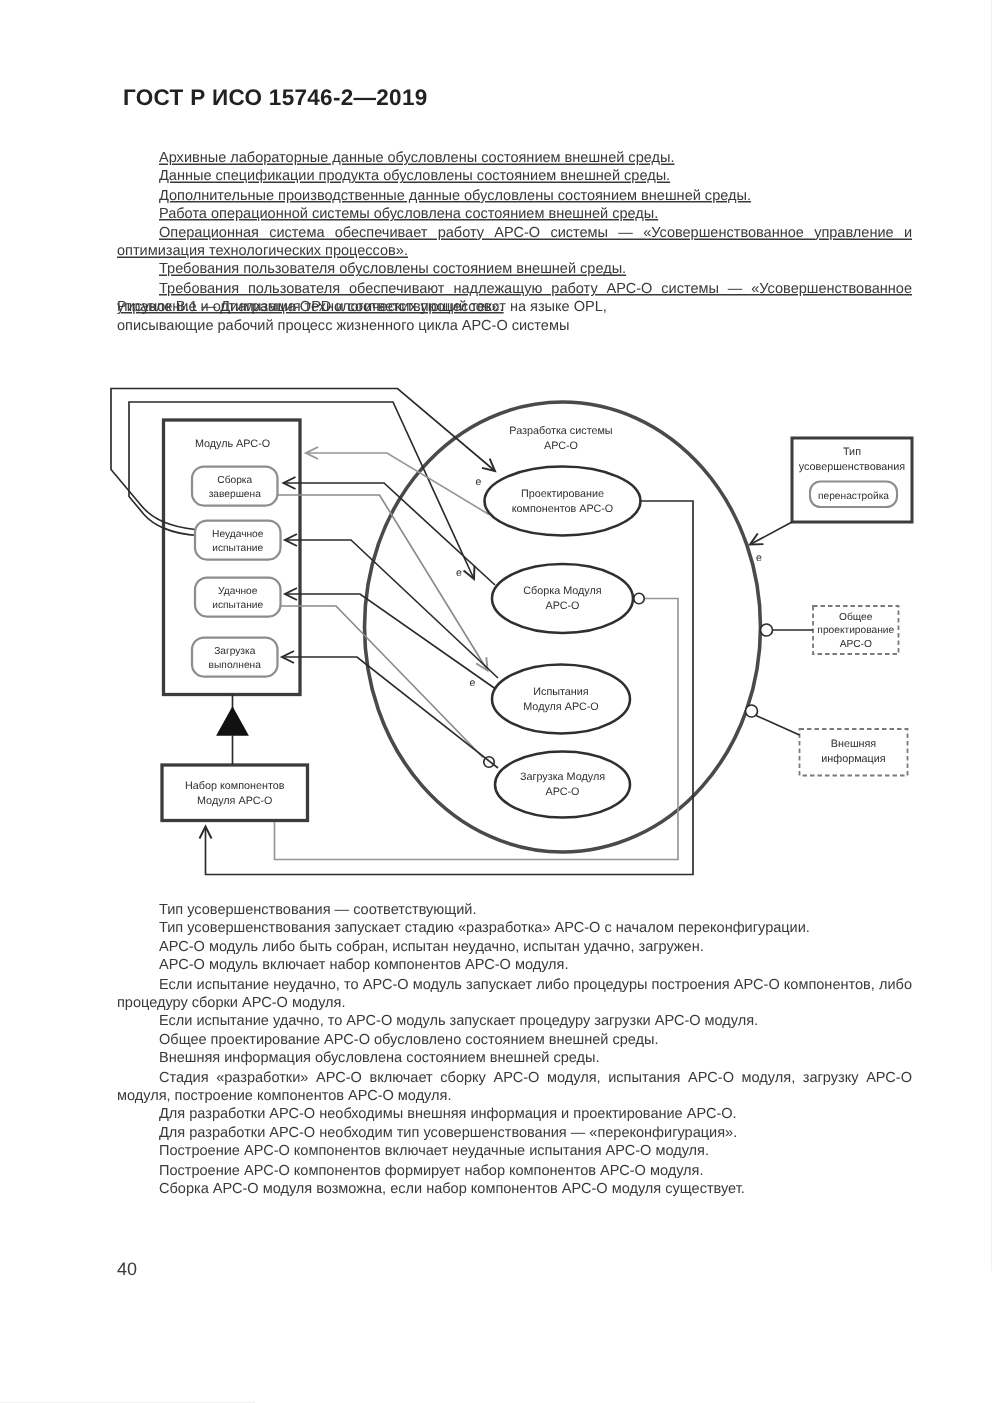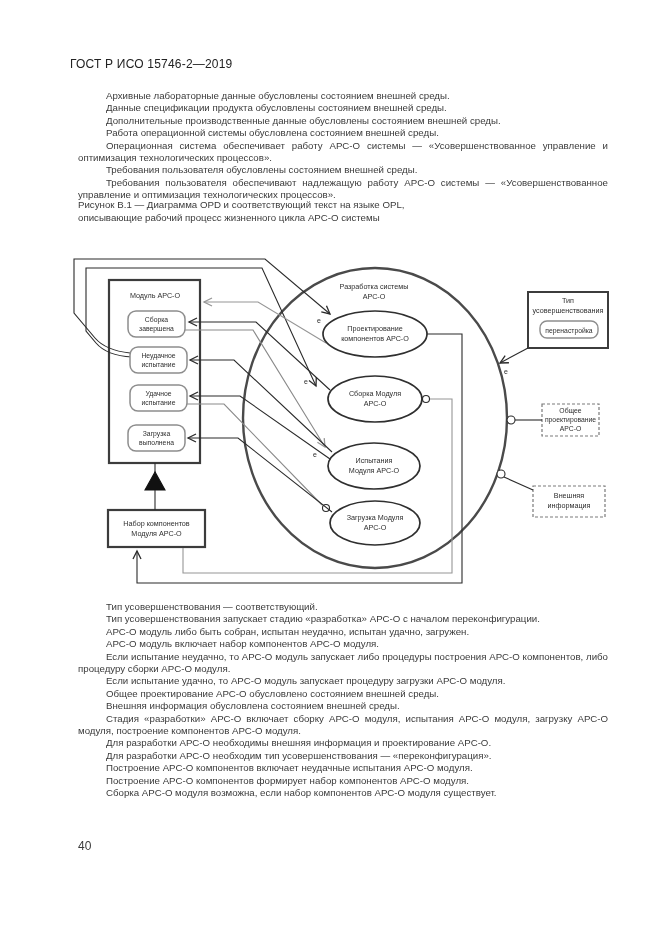--- a/index.html
+++ b/index.html
@@ -5,31 +5,31 @@
   html,body{margin:0;padding:0;background:#e8e8e8;}
   .page{
     position:relative;
     width:661px;height:935px;
     background:#ffffff;
     font-family:"Liberation Sans","DejaVu Sans",sans-serif;
     color:#333;
     overflow:hidden;
   }
   .doc-header{
-    position:absolute;left:70px;top:57px;
-    font-size:12px;font-weight:normal;color:#222;
+    position:absolute;left:82px;top:57px;
+    font-size:15px;font-weight:bold;color:#222;
     letter-spacing:0.2px;
   }
   .textblock{
     position:absolute;left:78px;width:530px;
     font-size:9.7px;line-height:12.4px;
     text-align:justify;color:#3a3a3a;
   }
   .textblock p{margin:0;text-indent:28px;}
-  .textblock.top{top:90px;}
+  .textblock.top{top:100px;text-decoration:underline;}
   .textblock.bottom{top:601px;}
   .figure-caption{
     position:absolute;left:78px;top:199px;width:530px;
     font-size:9.7px;line-height:12.6px;text-align:left;color:#3a3a3a;
   }
   .diagram-svg{position:absolute;left:0;top:0;width:661px;height:935px;}
   .pageno{
     position:absolute;left:78px;top:839px;
     font-size:12px;color:#3a3a3a;
   }

